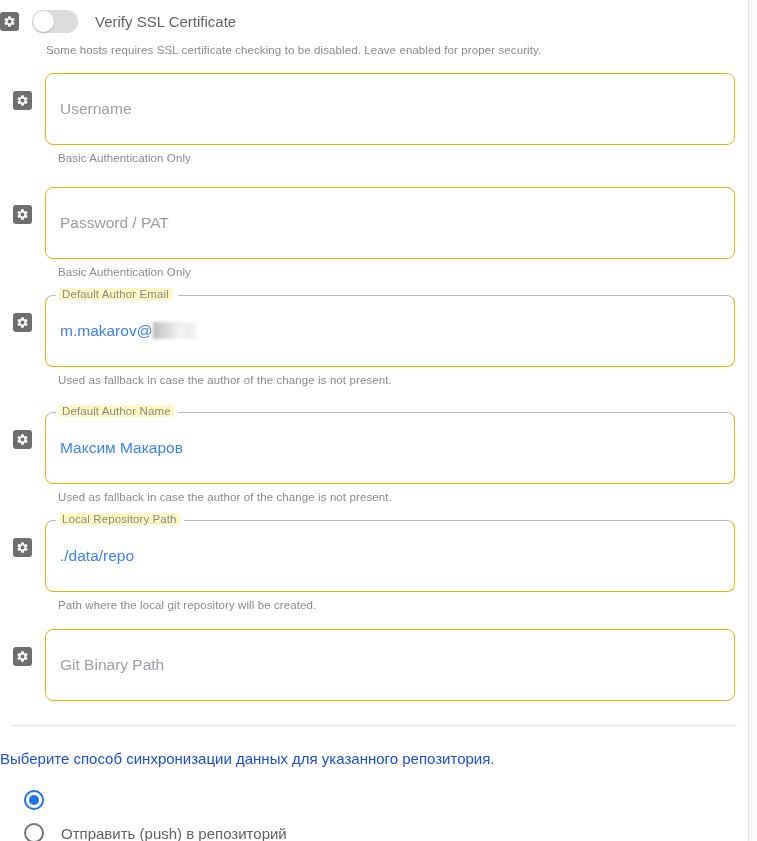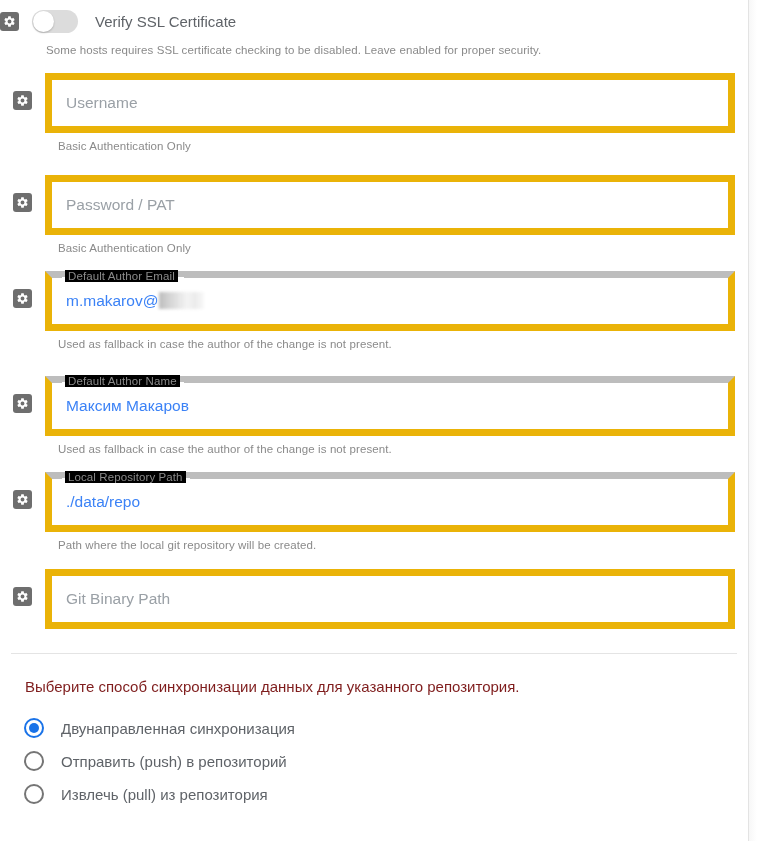--- a/index.html
+++ b/index.html
@@ -107,44 +107,44 @@
     letter-spacing: 0.1px;
   }
   .helper-under-toggle {
     padding-left: 46px;
     padding-top: 3px;
   }
 
   
   .tf {
     position: relative;
-    height: 60px;
-    border: 7px solid #eab308;
-    border-radius: 0;
+    height: 72px;
+    border: 1px solid #eab308;
+    border-radius: 8px;
     background: #ffffff;
   }
   .tf.labeled {
     border-top-color: #bdbdbd;
   }
   
   .tf .notch {
     position: absolute;
     top: -1px;
     left: 10px;
     height: 1px;
     background: #ffffff;
     z-index: 1;
   }
   .tf .float-label {
     position: absolute;
     top: -8px;
     left: 13px;
     font-size: 11.5px;
     color: #8a8a8a;
-    background: #000000;
+    background: #fef9c3;
     padding: 0 3px;
     z-index: 2;
     white-space: nowrap;
     letter-spacing: 0.1px;
   }
   .tf .value {
     position: absolute;
     left: 14px;
     top: 50%;
     transform: translateY(-50%);
@@ -194,22 +194,21 @@
 
   
   .section-title {
     font-size: 10.5px;
     color: #9e9e9e;
     letter-spacing: 2.1px;
     padding-left: 13px;
   }
   .section-desc {
     font-size: 15px;
-    color: #7f1d1d;
-    padding-left: 25px;
+    color: #1d4ed8;
   }
 
   
   .radio-row {
     display: flex;
     align-items: center;
     height: 33px;
     padding-left: 24px;
   }
   .radio {
@@ -353,21 +352,20 @@
     </div>
   </div>
 
   <div class="divider" style="margin-top:24px;"></div>
 
   <div class="section-desc" style="margin-top:24px;">Выберите способ синхронизации данных для указанного репозитория.</div>
 
   <div style="margin-top:17px;">
     <div class="radio-row">
       <span class="radio checked"></span>
-      <span class="radio-label">Двунаправленная синхронизация</span>
     </div>
     <div class="radio-row">
       <span class="radio"></span>
       <span class="radio-label">Отправить (push) в репозиторий</span>
     </div>
     <div class="radio-row">
       <span class="radio"></span>
       <span class="radio-label">Извлечь (pull) из репозитория</span>
     </div>
   </div>

